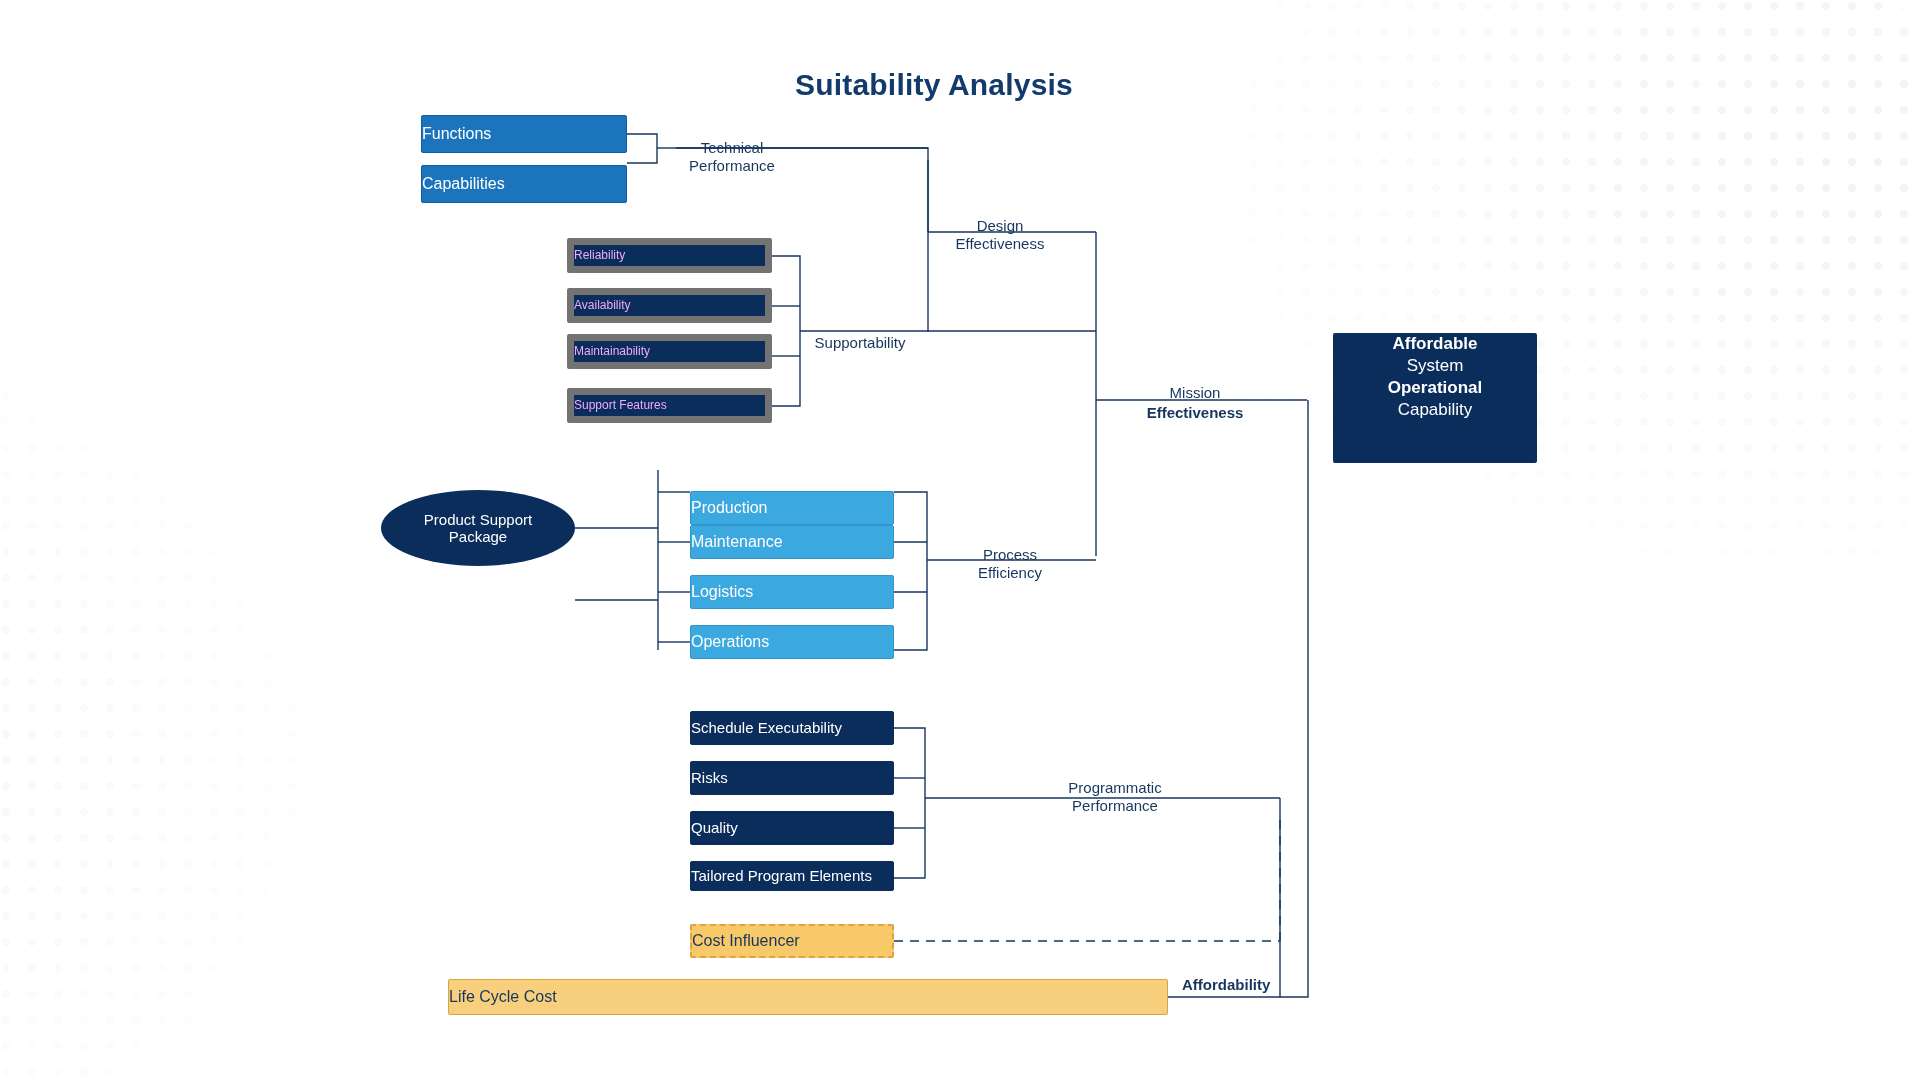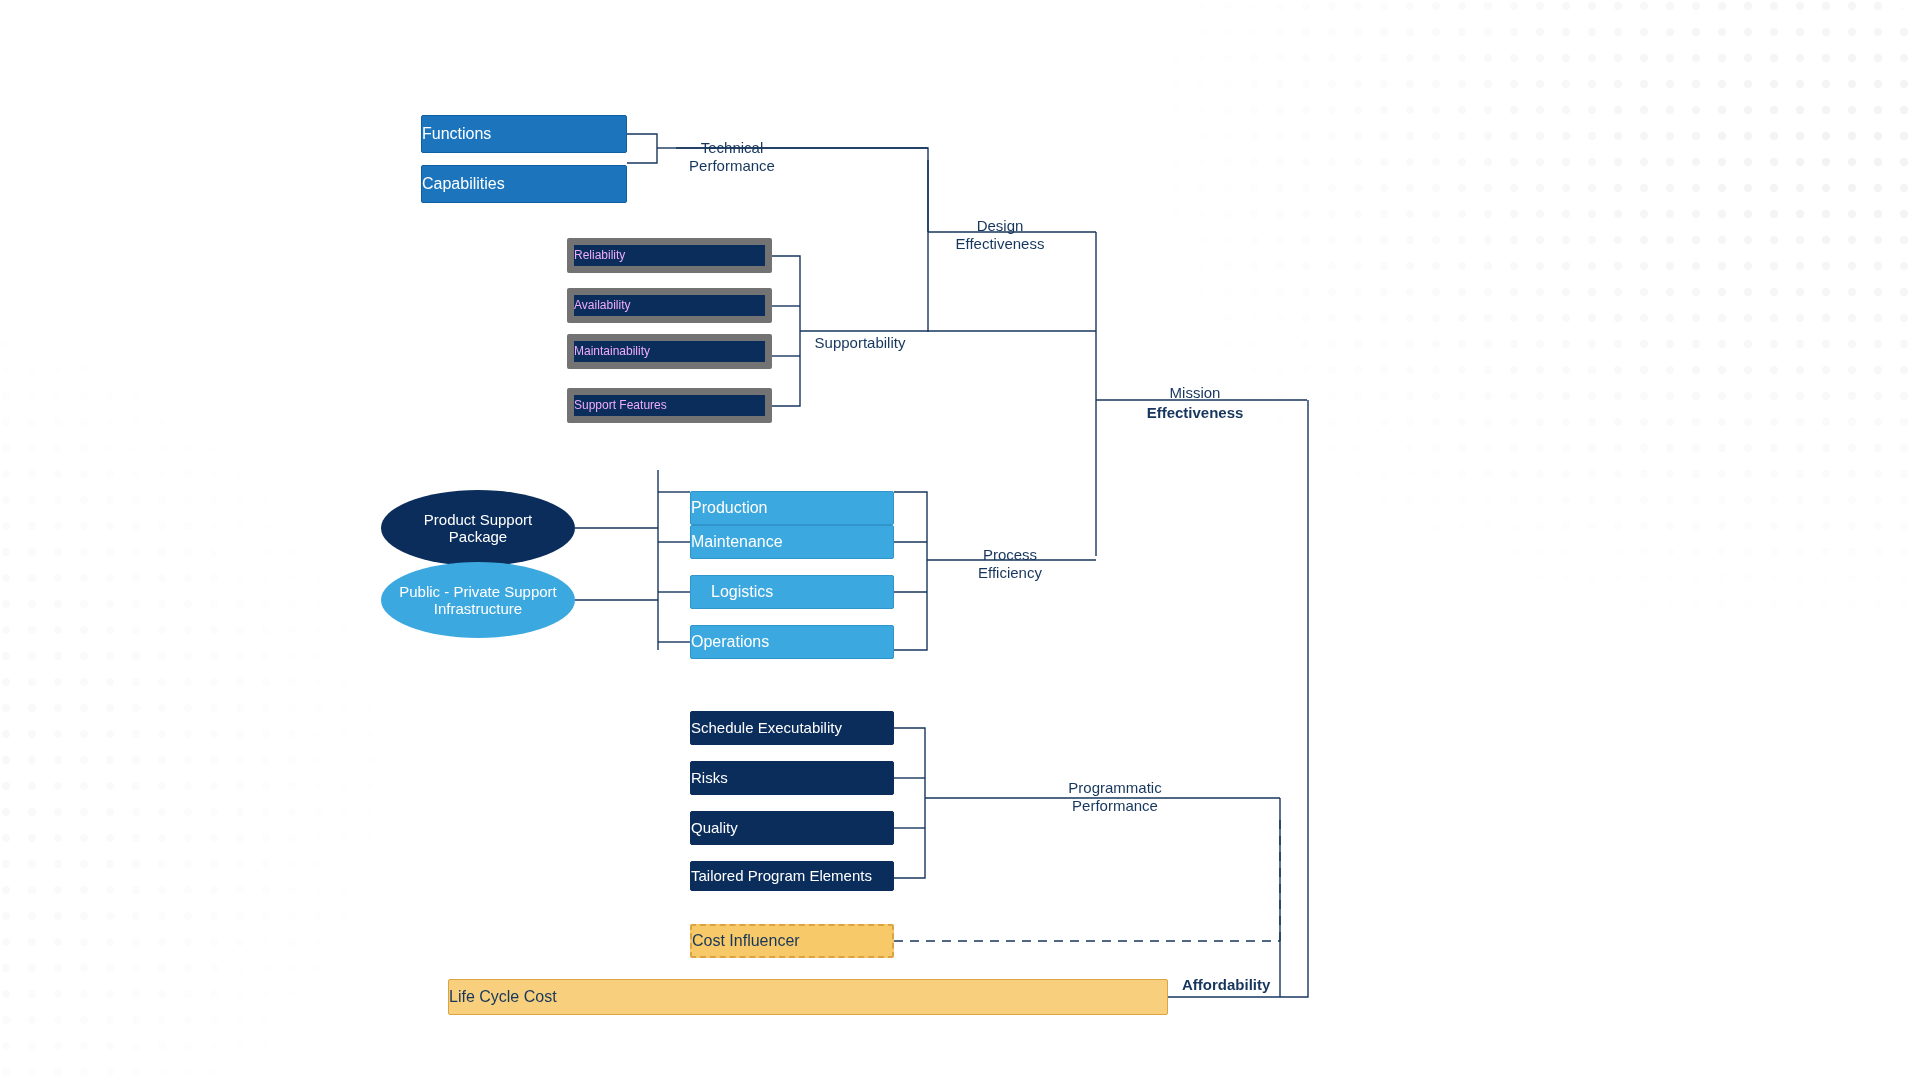--- a/index.html
+++ b/index.html
@@ -203,20 +203,21 @@
       <path d="M894 941 L1280 941" stroke-dasharray="9 7"></path>
       <path d="M1280 820 L1280 941" stroke-dasharray="9 7"></path>
 
       <path d="M1168 997 L1308 997 L1308 400"></path>
       <path d="M1280 985 L1280 997"></path>
     </g>
   </svg>
 
   <div class="layer">
 
+    <div class="title" style="left:795px; top:68px;">Suitability Analysis</div>
 
     <div class="node box blue-mid" style="left:421px; top:115px; width:206px; height:38px;">
       <span>Functions</span>
     </div>
     <div class="node box blue-mid" style="left:421px; top:165px; width:206px; height:38px;">
       <span>Capabilities</span>
     </div>
 
     <div class="node box navy" style="left:567px; top:238px; width:205px; height:35px;">
       <span>Reliability</span>
@@ -227,31 +228,28 @@
     <div class="node box navy" style="left:567px; top:334px; width:205px; height:35px;">
       <span>Maintainability</span>
     </div>
     <div class="node box navy" style="left:567px; top:388px; width:205px; height:35px;">
       <span>Support Features</span>
     </div>
 
     <div class="node ellipse-dark" style="left:381px; top:490px; width:194px; height:76px;">
       <span>Product Support Package</span>
     </div>
-    <div class="node ellipse-light" style="left:381px; top:562px; width:194px; height:76px;">
-      <span>Public - Private Support Infrastructure</span>
-    </div>
 
     <div class="node box blue-light" style="left:690px; top:475px; width:204px; height:34px;margin-top:16px;">
       <span>Production</span>
     </div>
     <div class="node box blue-light" style="left:690px; top:525px; width:204px; height:34px;">
       <span>Maintenance</span>
     </div>
-    <div class="node box blue-light" style="left:690px; top:575px; width:204px; height:34px;padding-left:20px;">
+    <div class="node box blue-light" style="left:690px; top:575px; width:204px; height:34px;">
       <span>Logistics</span>
     </div>
     <div class="node box blue-light" style="left:690px; top:625px; width:204px; height:34px;">
       <span>Operations</span>
     </div>
 
     <div class="node box navy-small" style="left:690px; top:711px; width:204px; height:34px;">
       <span>Schedule Executability</span>
     </div>
     <div class="node box navy-small" style="left:690px; top:761px; width:204px; height:34px;">
@@ -264,20 +262,26 @@
       <span>Tailored Program Elements</span>
     </div>
 
     <div class="node box gold" style="left:690px; top:924px; width:204px; height:34px;">
       <span>Cost Influencer</span>
     </div>
     <div class="node box gold-solid" style="left:448px; top:979px; width:720px; height:36px;">
       <span>Life Cycle Cost</span>
     </div>
 
+    <div class="node result" style="left:1333px; top:333px; width:204px; height:130px;">
+      <b>Affordable</b>
+      <span>System</span>
+      <b>Operational</b>
+      <span>Capability</span>
+    </div>
 
     <div class="conn-label" style="left:672px; top:139px; width:120px;">Technical
 Performance</div>
     <div class="conn-label" style="left:945px; top:217px; width:110px;">Design
 Effectiveness</div>
     <div class="conn-label" style="left:800px; top:334px; width:120px;">Supportability</div>
     <div class="conn-label" style="left:955px; top:546px; width:110px;">Process
 Efficiency</div>
     <div class="conn-label" style="left:1140px; top:384px; width:110px;">Mission</div>
     <div class="conn-label bold" style="left:1140px; top:404px; width:110px;">Effectiveness</div>

